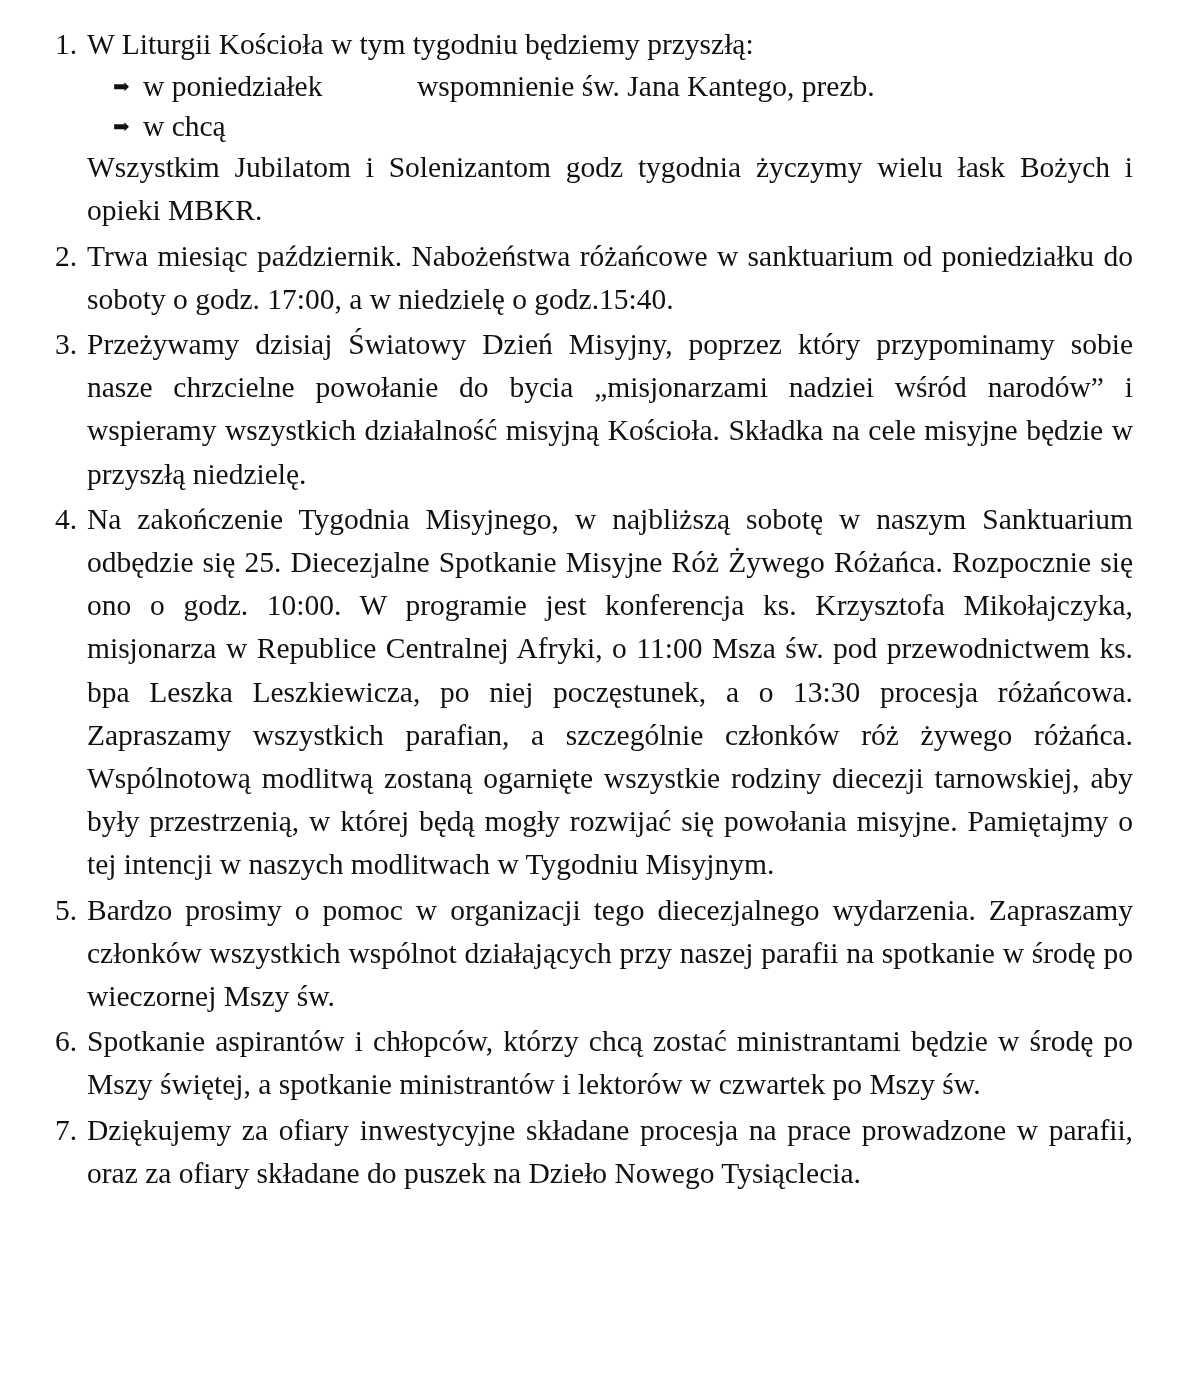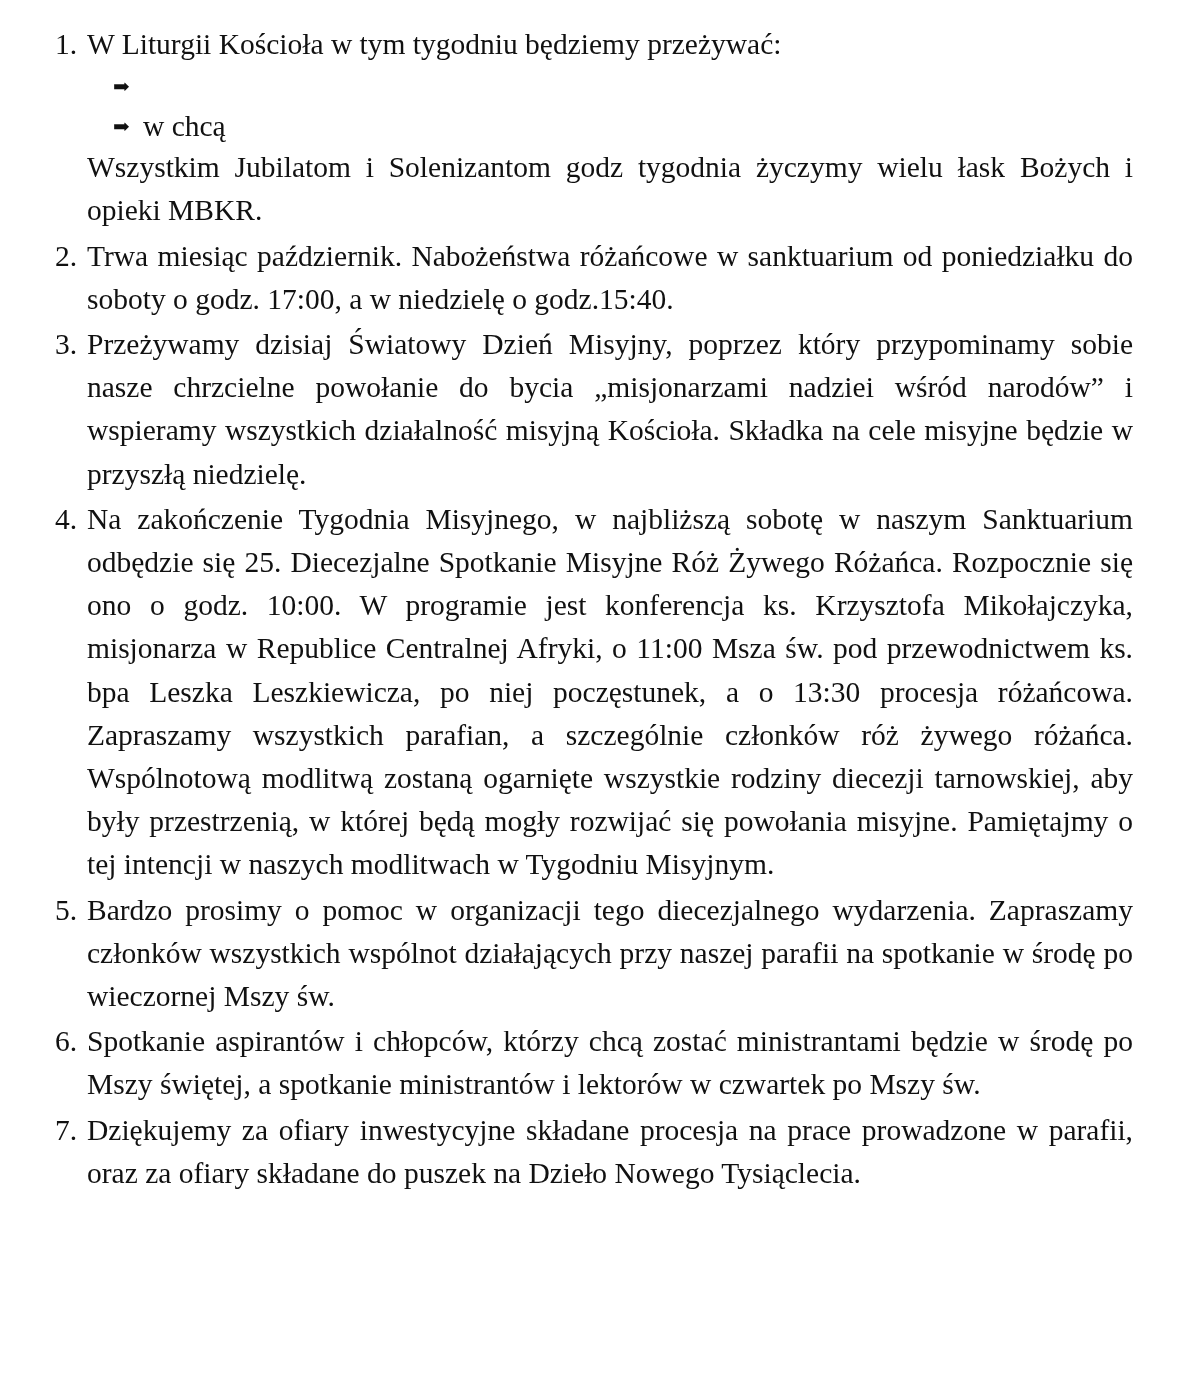--- a/index.html
+++ b/index.html
@@ -19,23 +19,25 @@
   .sub-day { width: 274px; }
   .gap-sm { margin-top: 2px; }
 </style>
 </head>
 <body>
 
 <div class="doc">
 
   <div class="item">
     <span class="num">1.</span>
-    <p class="para">W Liturgii Kościoła w tym tygodniu będziemy przeżywać:</p>
+    <p class="para">W Liturgii Kościoła w tym tygodniu będziemy przyszłą:</p>
     <div class="sub-row">
       <span class="arrow">➡</span>
+      <span class="sub-day">w poniedziałek</span>
+      <span>wspomnienie św. Jana Kantego, prezb.</span>
     </div>
     <div class="sub-row">
       <span class="arrow">➡</span>
       <span class="sub-day">w chcą</span>
     </div>
     <p class="para">Wszystkim Jubilatom i Solenizantom godz tygodnia życzymy wielu łask Bożych i opieki MBKR.</p>
   </div>
 
   <div class="item gap-sm">
     <span class="num">2.</span>

